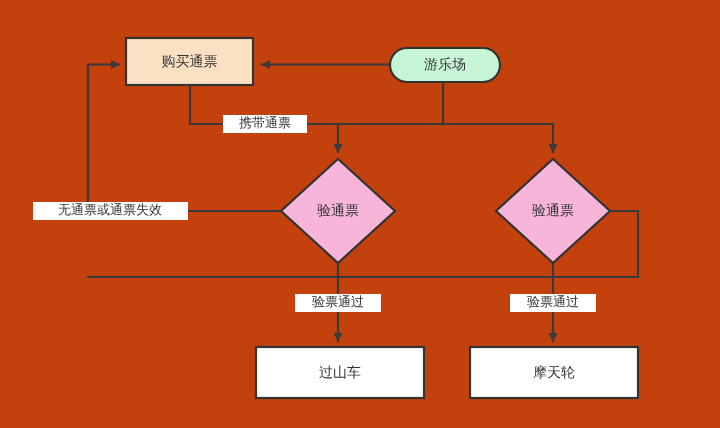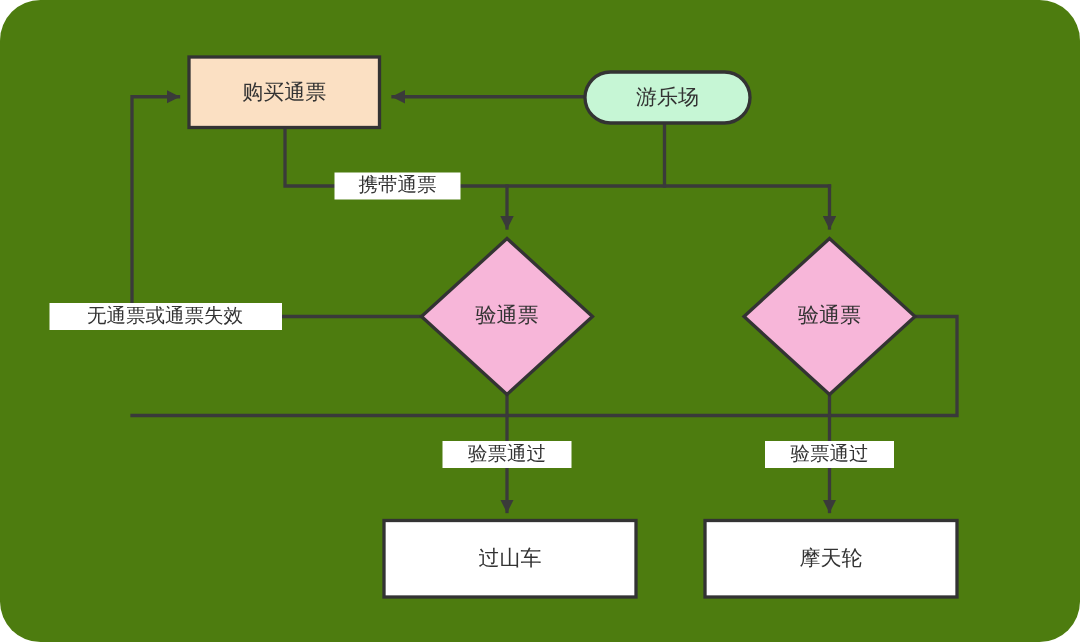--- a/index.html
+++ b/index.html
@@ -7,23 +7,22 @@
     padding: 0;
     background: #ffffff;
   }
   body {
     font-family: "Liberation Sans", "DejaVu Sans", sans-serif;
   }
   #canvas {
     position: relative;
     width: 720px;
     height: 428px;
-    background: #4d7c0f;
+    background: #c2410c;
     overflow: hidden;
-    border-radius: 27px;
   }
   #flow-svg {
     position: absolute;
     left: 0;
     top: 0;
     width: 720px;
     height: 428px;
   }
   .edge-line {
     fill: none;

